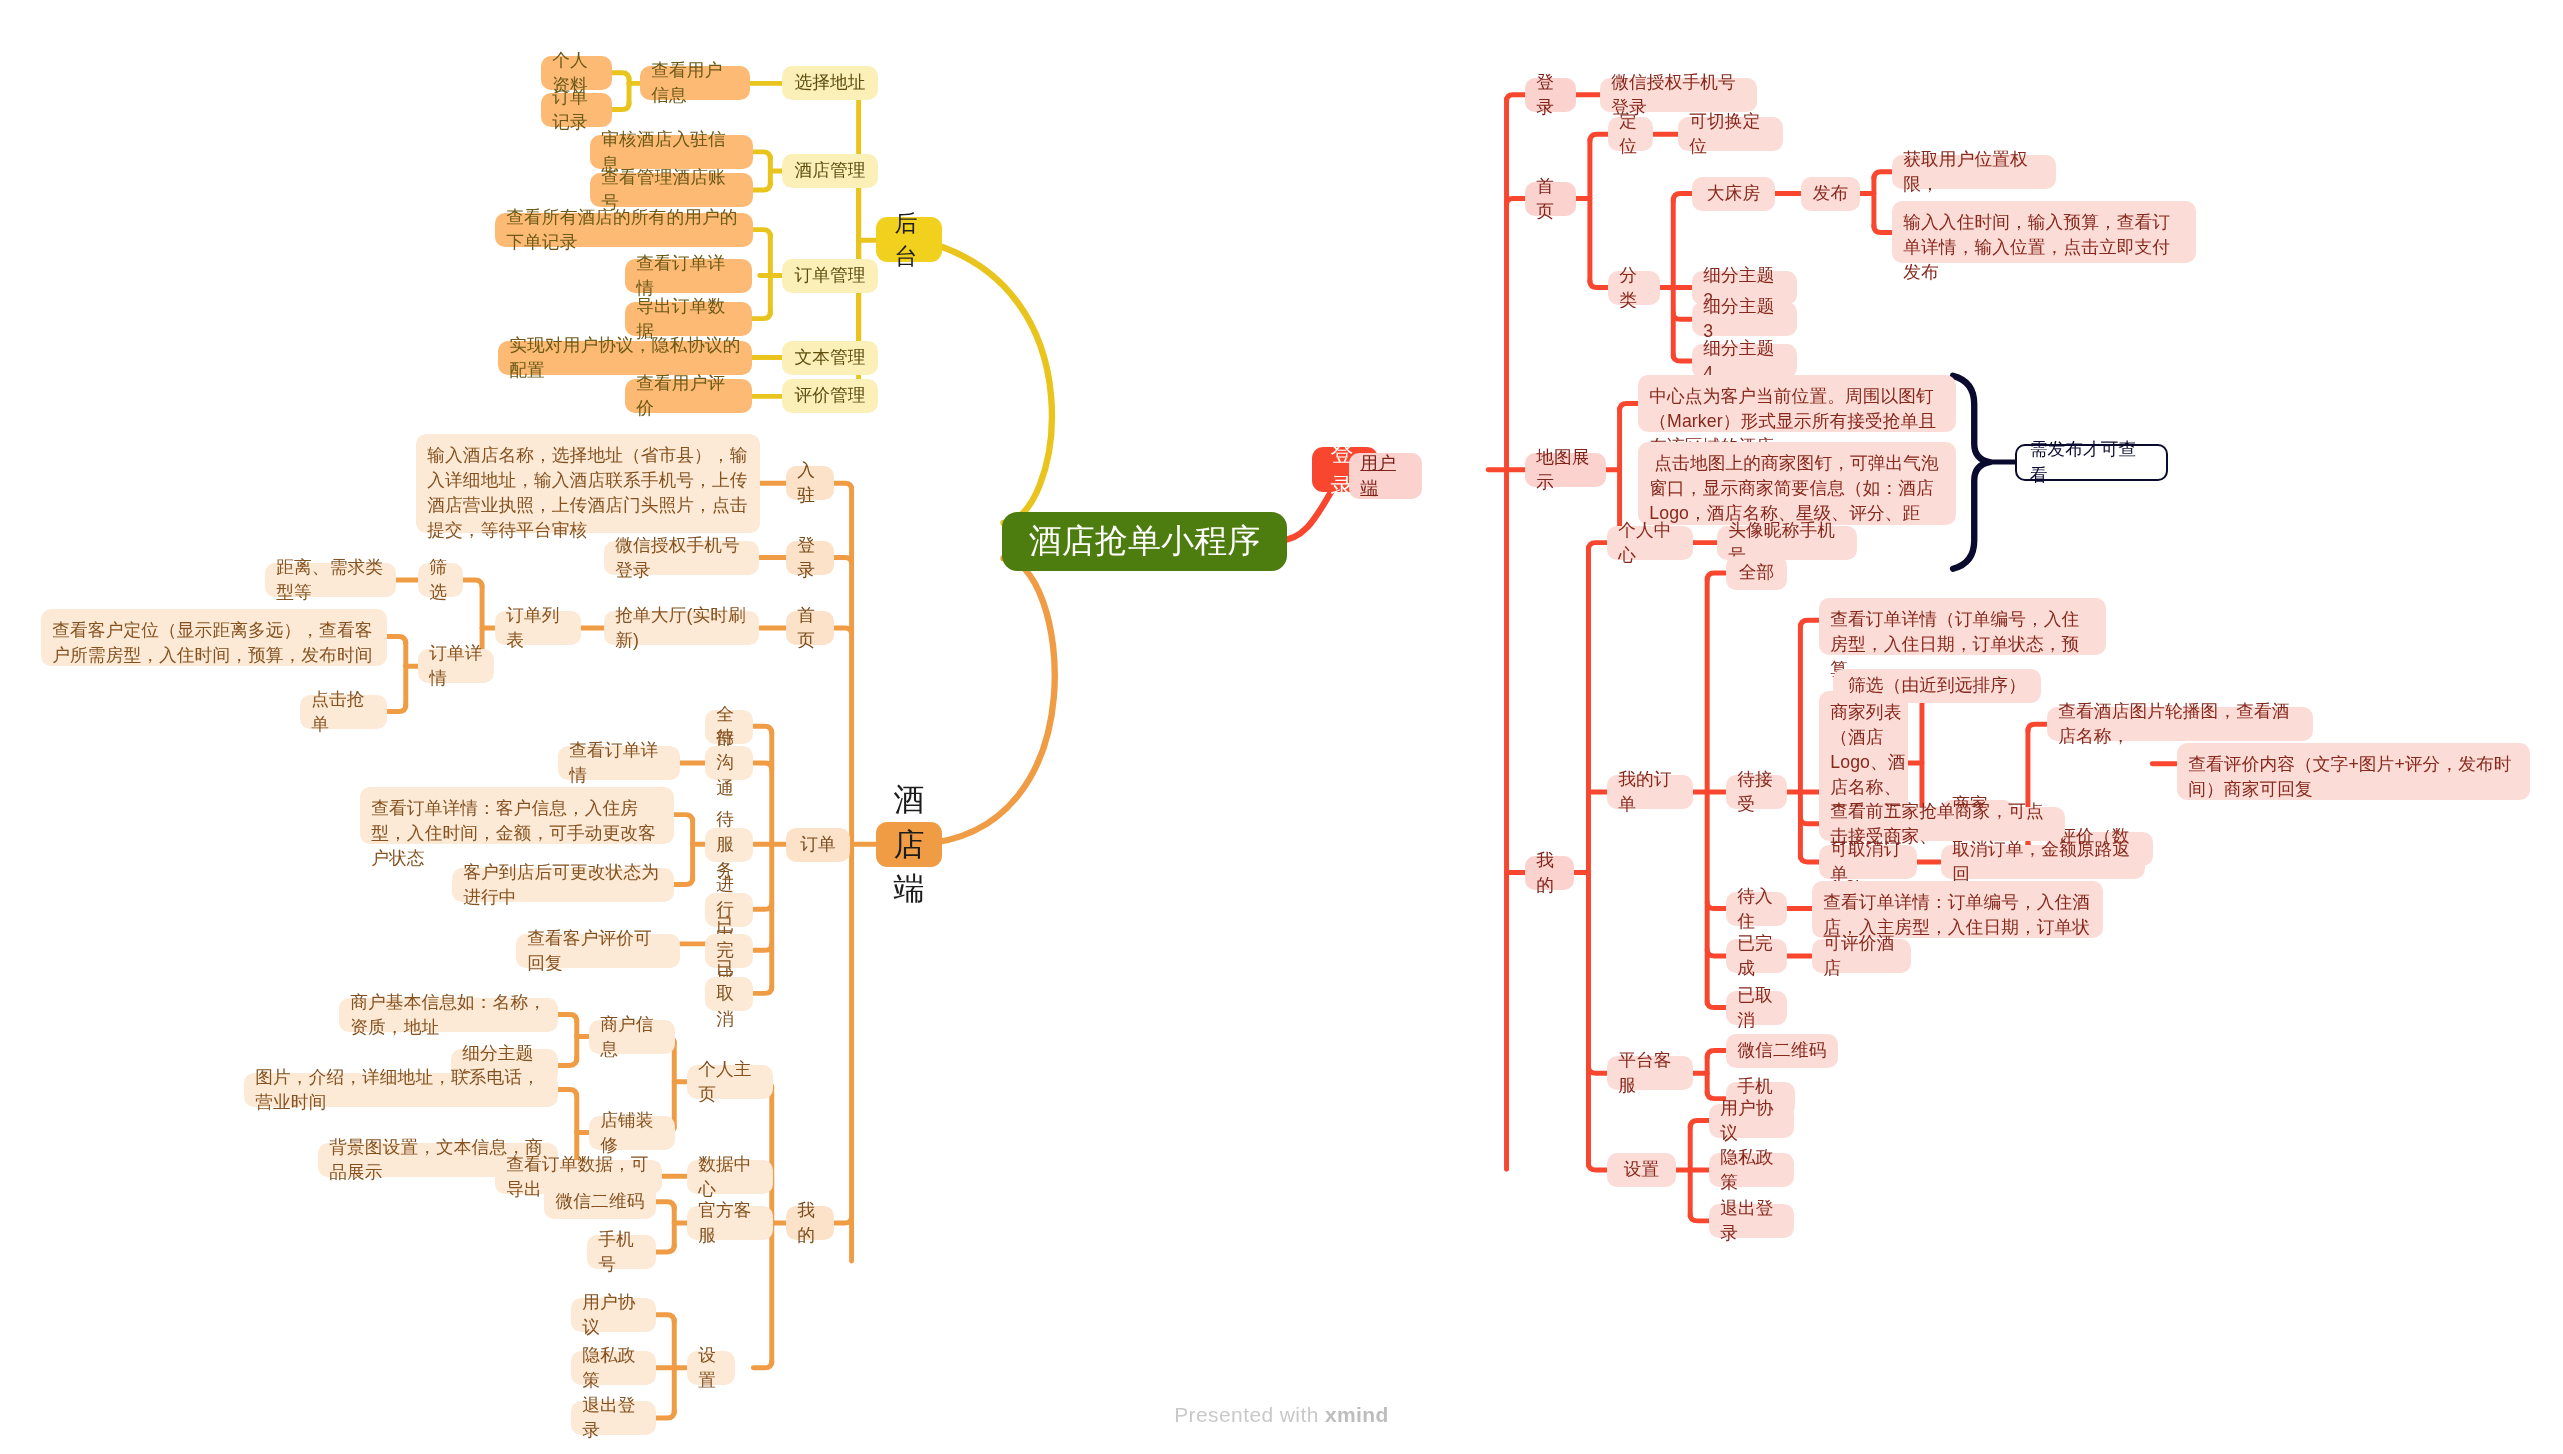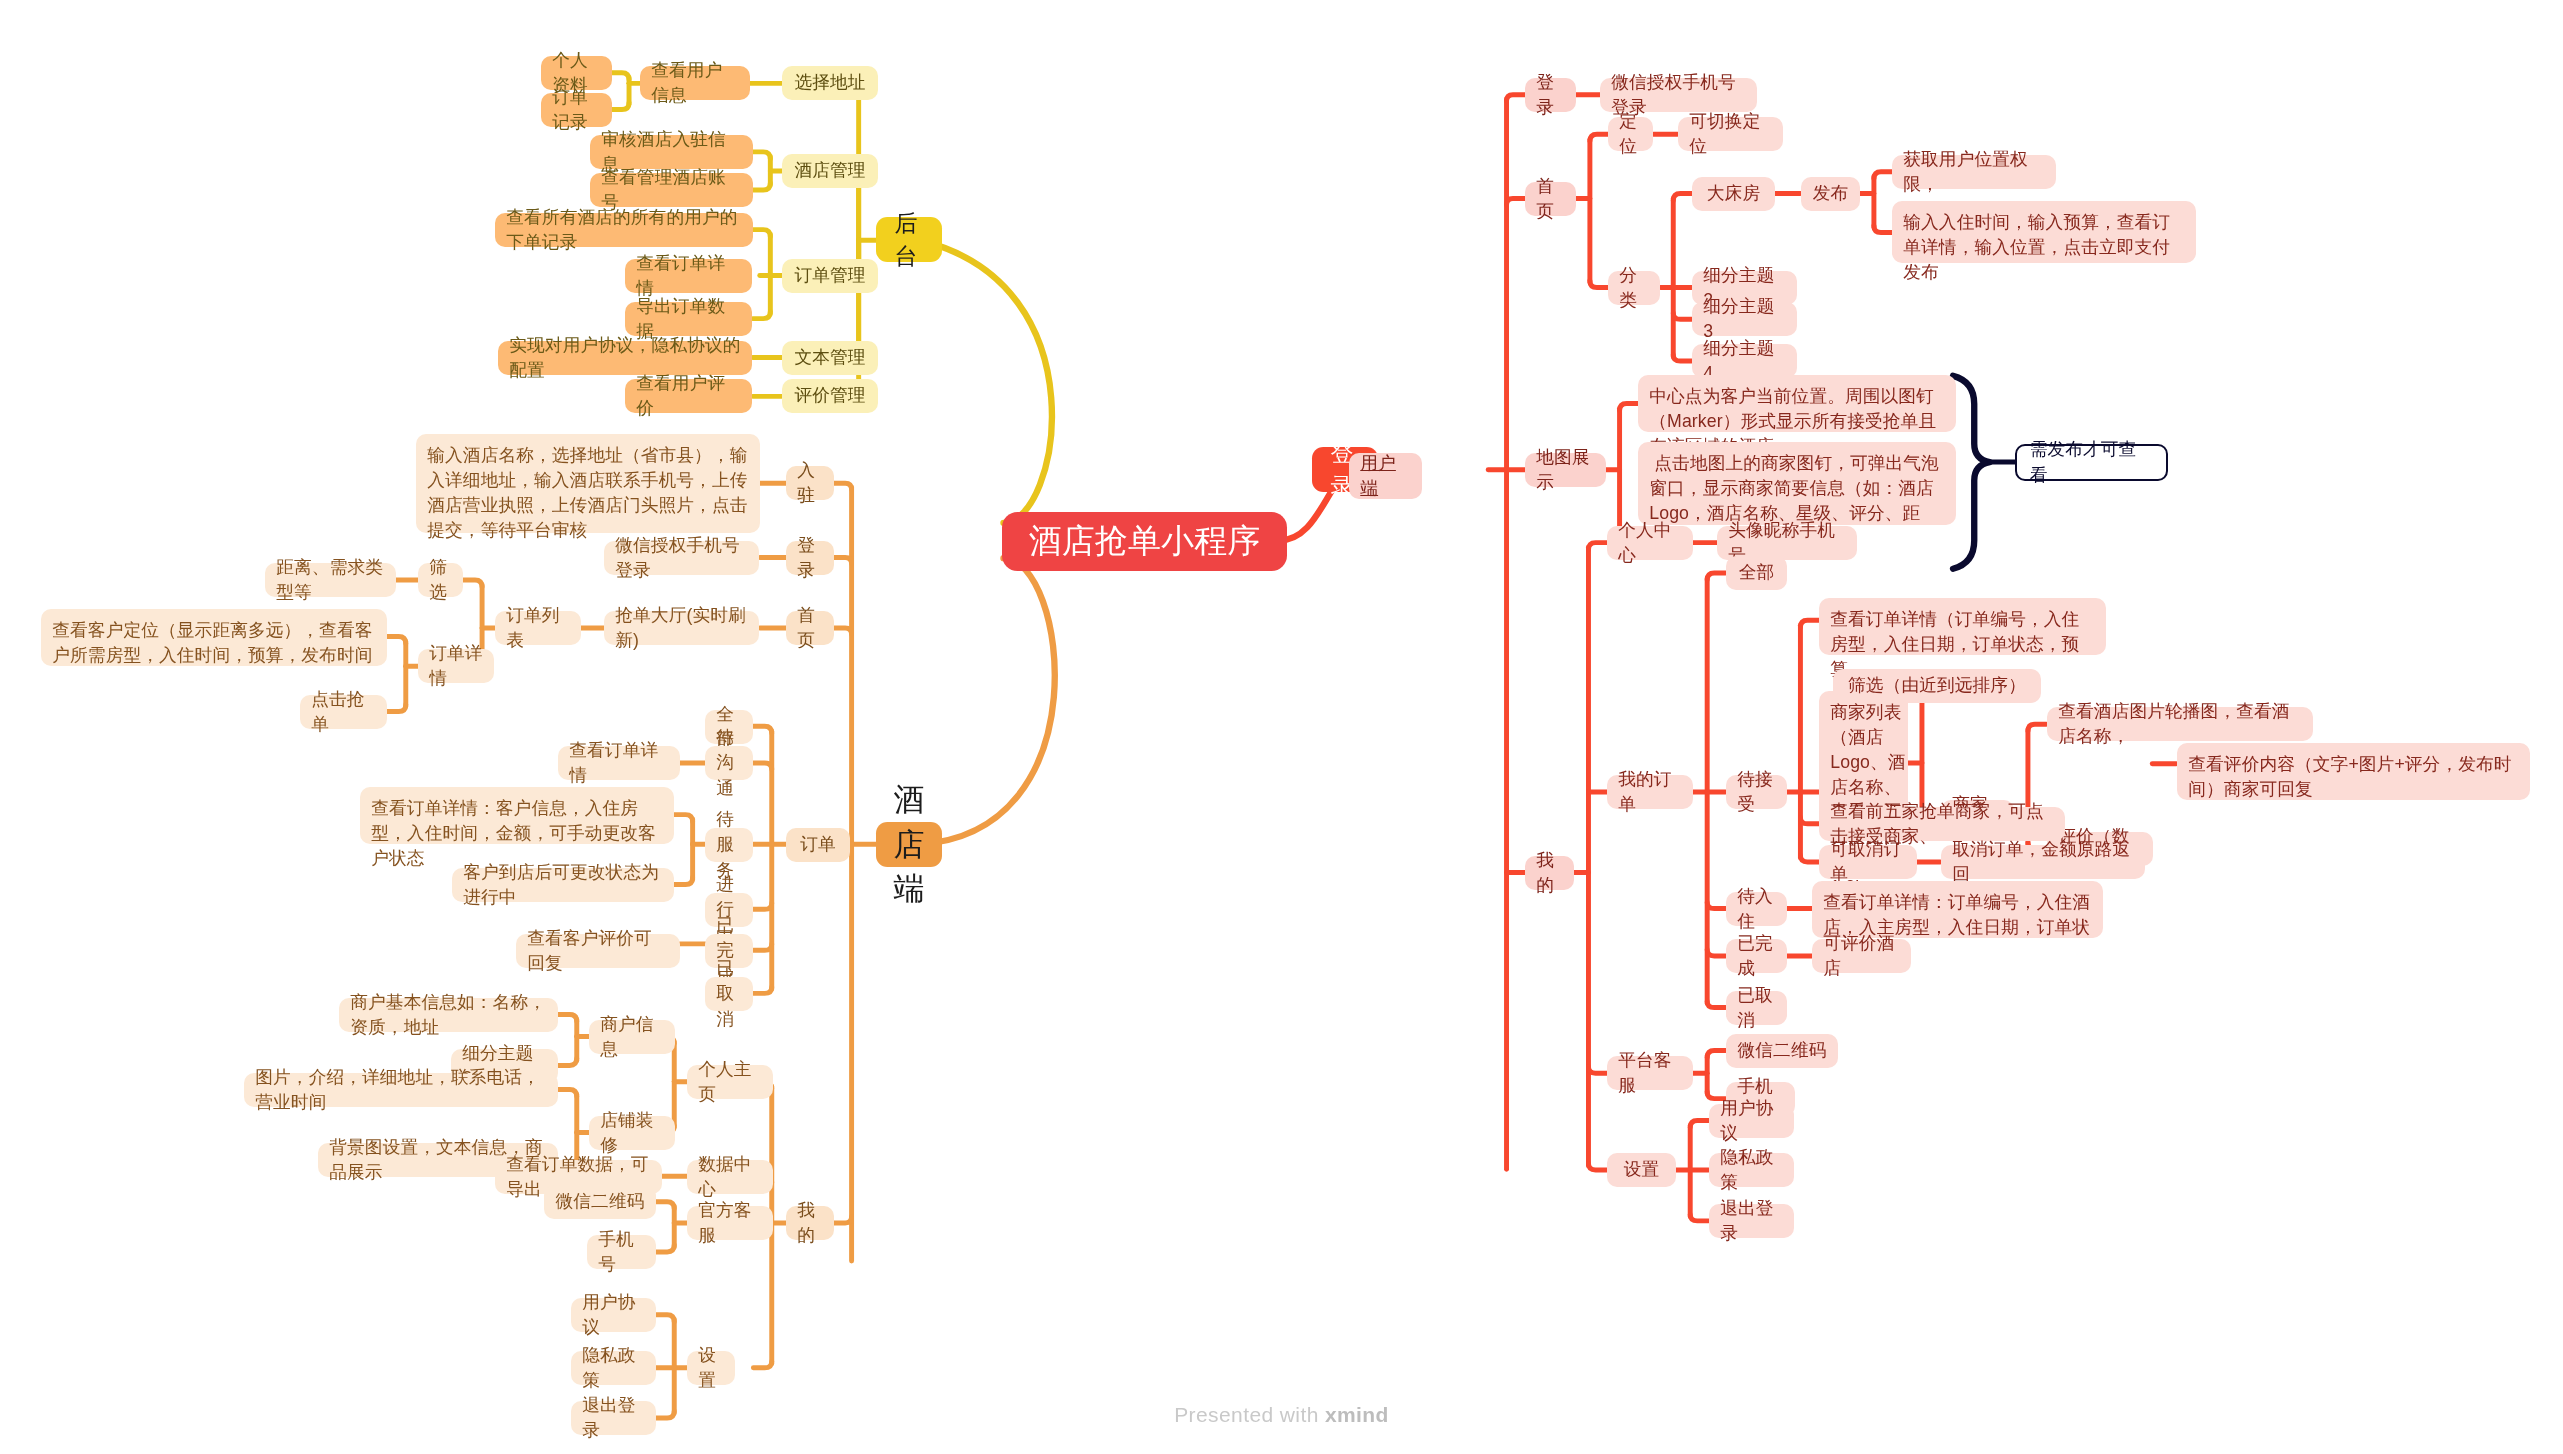--- a/index.html
+++ b/index.html
@@ -14,21 +14,21 @@
     position:absolute;
     box-sizing:border-box;
     display:flex;align-items:center;
     border-radius:10px;
     line-height:1.42;
     white-space:pre-wrap;
     letter-spacing:0.1px;
   }
   
   .root{
-    background:#ef4444;color:#ffffff;
+    background:#4d7c0f;color:#ffffff;
     font-size:33px;border-radius:15.5px;
     padding:0 24px;justify-content:center;font-weight:400;
   }
   
   .main-yellow{background:#f2d01e;color:#1c1c1c;font-size:23px;border-radius:11.3px;padding:0 18.4px;justify-content:center;}
   .main-orange{background:#ef9c44;color:#1c1c1c;font-size:31px;border-radius:11.3px;padding:0 18.4px;justify-content:center;}
   .main-red{background:#f8472e;color:#ffffff;font-size:23px;border-radius:11.3px;padding:0 18.4px;justify-content:center;}
   
   .y1{background:#fbf0b8;color:#5d4e10;font-size:17.7px;padding:0 11.3px;}
   .y2{background:#fdba74;color:#6b5a18;font-size:17.7px;padding:5px 11.3px;}

